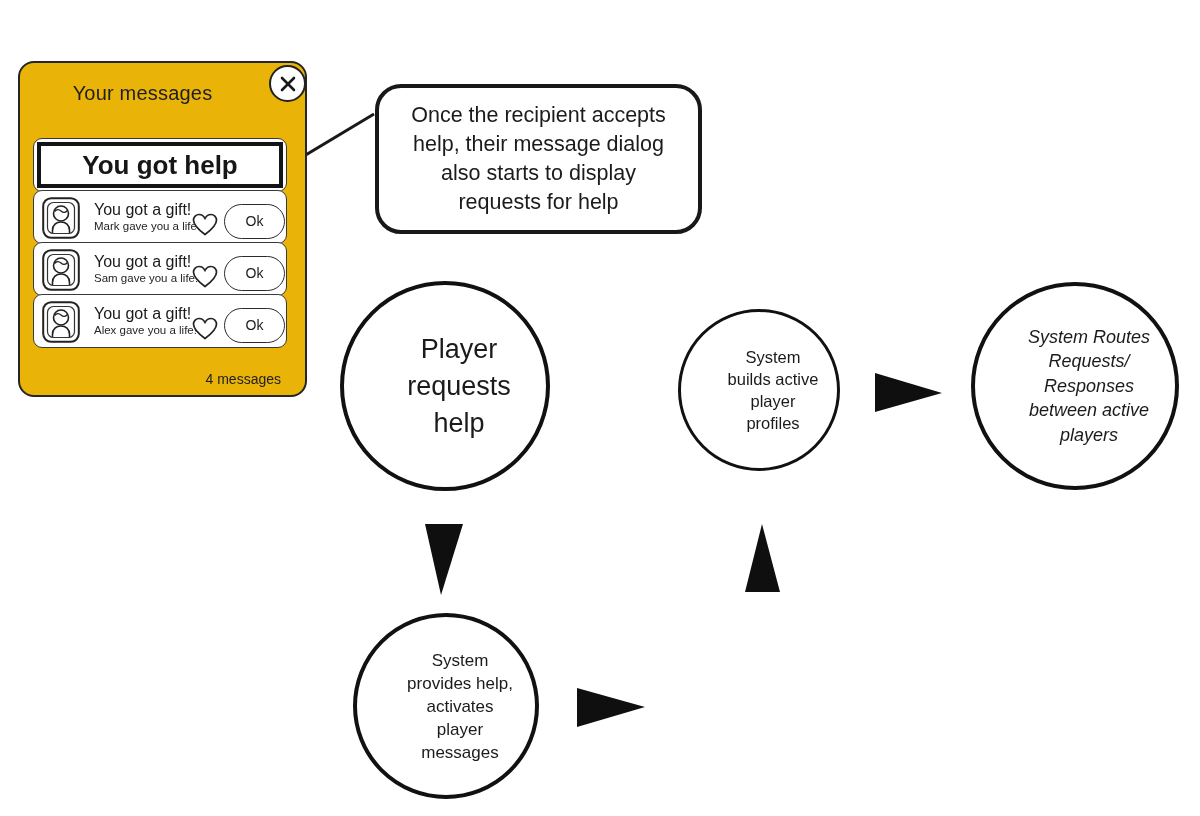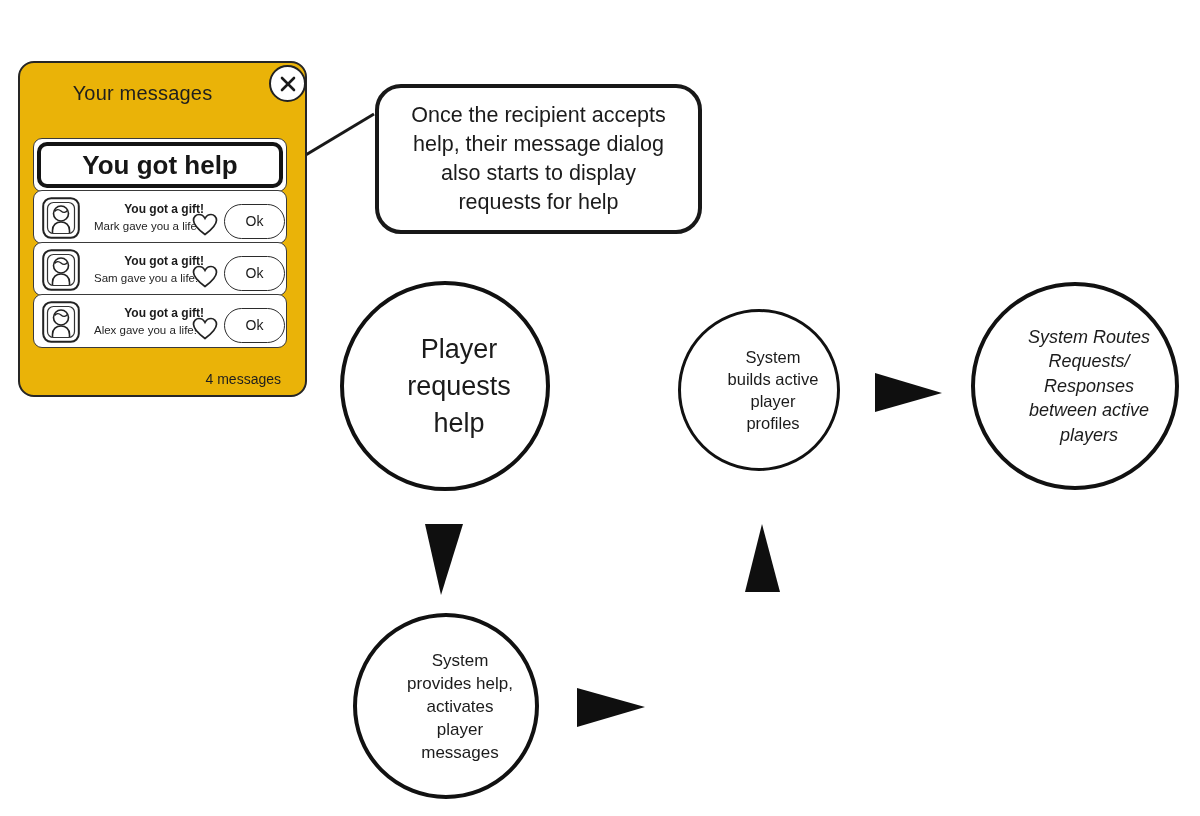--- a/index.html
+++ b/index.html
@@ -34,28 +34,28 @@
     display:flex;align-items:center;justify-content:center;padding:0;cursor:pointer;
   }
   .stack{position:absolute;left:13px;top:75px;width:254px;}
   .frame{
     box-sizing:border-box;width:254px;height:54px;border:1.6px solid #3a3a3a;border-radius:9px;
     background:#fff;margin-top:-2px;position:relative;
   }
   .frame:first-child{margin-top:0;}
   .got-help{
     position:absolute;left:3px;top:3px;right:3px;bottom:3px;
-    border:4.5px solid #141414;border-radius:10px;background:#fff;
+    border:4.5px solid #141414;border-radius:0;background:#fff;
     font-family:"Liberation Sans", sans-serif;font-size:26px;font-weight:bold;color:#161616;
     display:flex;align-items:center;justify-content:center;cursor:pointer;padding:14px;
   }
   .msg-row{display:flex;align-items:center;}
   .avatar{position:absolute;left:8px;top:6px;width:38px;height:42px;display:block;}
   .msg-text{position:absolute;left:60px;top:9px;width:110px;display:flex;flex-direction:column;}
-  .msg-title{font-size:12px;font-weight:bold;color:#1a1a1a;line-height:19px;white-space:nowrap;text-align:right;}
+  .msg-title{font-size:16px;font-weight:normal;color:#1a1a1a;line-height:19px;white-space:nowrap;}
   .msg-sub{font-size:11.5px;color:#242424;line-height:14px;white-space:nowrap;}
   .heart{position:absolute;left:156px;top:19px;width:30px;height:28px;display:block;}
   .ok-btn{
     position:absolute;left:190px;top:13px;width:61px;height:35px;box-sizing:border-box;
     border:1.8px solid #2b2b2b;border-radius:18px;background:#fff;
     font-family:"Liberation Sans", sans-serif;font-size:14px;color:#1a1a1a;cursor:pointer;padding:0 0 2px 0;
   }
   .dialog-footer{
     position:absolute;right:24px;bottom:8px;font-size:14px;color:#1e1e1e;
   }

